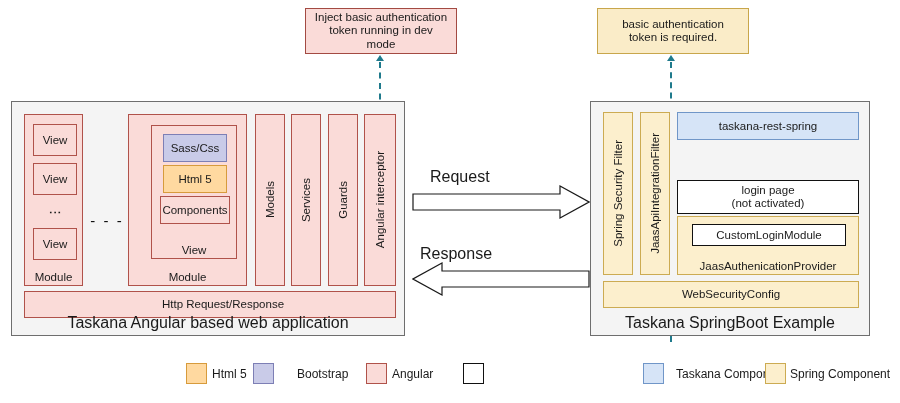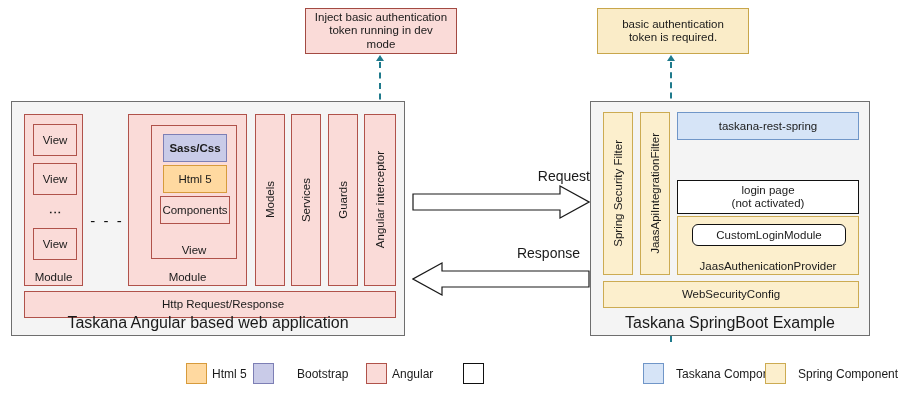--- a/index.html
+++ b/index.html
@@ -27,21 +27,21 @@
 
   
   .ng{background:#fadbd8;border:1px solid #b0524a;}
   
   .sp{background:#fcefcd;border:1px solid #ccab52;}
   
   .tk{background:#d6e4f7;border:1px solid #7096c8;}
   
   .cu{background:#ffffff;border:1px solid #111111;}
   
-  .bs{background:#c9cbe8;border:1px solid #7d7fb5;font-weight:bold;}
+  .bs{background:#c9cbe8;border:1px solid #7d7fb5;}
   
   .h5{background:#ffd9a0;border:1px solid #d79b3c;}
 
   .lbl{font-size:11.5px;line-height:13px;}
   .vert{
     writing-mode:vertical-rl;transform:rotate(180deg);
     white-space:nowrap;font-size:11.5px;
   }
   .boxlabel-bottom{
     position:absolute;left:0;right:0;bottom:2px;text-align:center;font-size:11.5px;
@@ -56,21 +56,21 @@
     border-bottom:6px solid #1f7a8c;
   }
 
   .vdots{
     font-size:13px;letter-spacing:0;line-height:6px;
     writing-mode:vertical-rl;
   }
   .hdots{font-size:15px;letter-spacing:2px;color:#111;}
 
   
-  .flowlabel{font-size:14px;text-align:right;}
+  .flowlabel{font-size:16px;text-align:left;}
 
   
   .legend-sw{width:21px;height:21px;box-sizing:border-box;}
   .legend-txt{font-size:12px;white-space:nowrap;}
 </style>
 </head>
 <body>
 
 <div class="abs callout callout-angular ctr" style="left:305px;top:8px;width:152px;height:46px;flex-direction:column;">
   <span>Inject basic authentication</span>
@@ -168,21 +168,21 @@
   <div class="abs tk ctr lbl" style="left:86px;top:10px;width:182px;height:28px;">
     <span>taskana-rest-spring</span>
   </div>
 
   <div class="abs cu ctr lbl" style="left:86px;top:78px;width:182px;height:34px;flex-direction:column;">
     <span>login page</span>
     <span>(not activated)</span>
   </div>
 
   <div class="abs sp" style="left:86px;top:114px;width:182px;height:59px;">
-    <div class="abs cu ctr lbl" style="left:14px;top:7px;width:154px;height:22px;border-radius:6px;">
+    <div class="abs cu ctr lbl" style="left:14px;top:7px;width:154px;height:22px;">
       <span>CustomLoginModule</span>
     </div>
     <div class="boxlabel-bottom">JaasAuthenicationProvider</div>
   </div>
 
   <div class="abs sp ctr lbl" style="left:12px;top:179px;width:256px;height:27px;">
     <span>WebSecurityConfig</span>
   </div>
 
   <div class="panel-caption">Taskana SpringBoot Example</div>
@@ -207,18 +207,18 @@
 
   <div class="abs" style="left:463px;top:8px;display:flex;align-items:center;gap:12px;">
     <span class="legend-sw cu"></span>
   </div>
 
   <div class="abs" style="left:643px;top:8px;display:flex;align-items:center;gap:12px;">
     <span class="legend-sw tk"></span>
     <span class="legend-txt">Taskana Component</span>
   </div>
 
-  <div class="abs" style="left:755px;top:8px;display:flex;align-items:center;gap:12px;padding-left:10px;">
+  <div class="abs" style="left:755px;top:8px;display:flex;align-items:center;gap:4px;padding-left:10px;">
     <span class="legend-sw sp"></span>
     <span class="legend-txt">Spring Component</span>
   </div>
 
 </div>
 
 </body></html>

